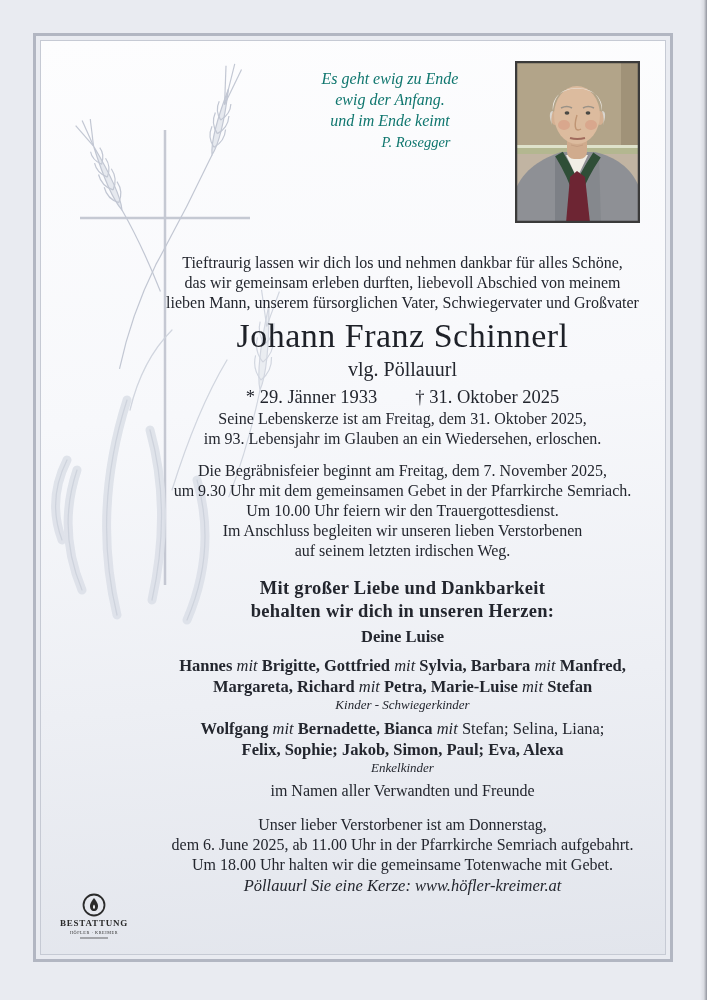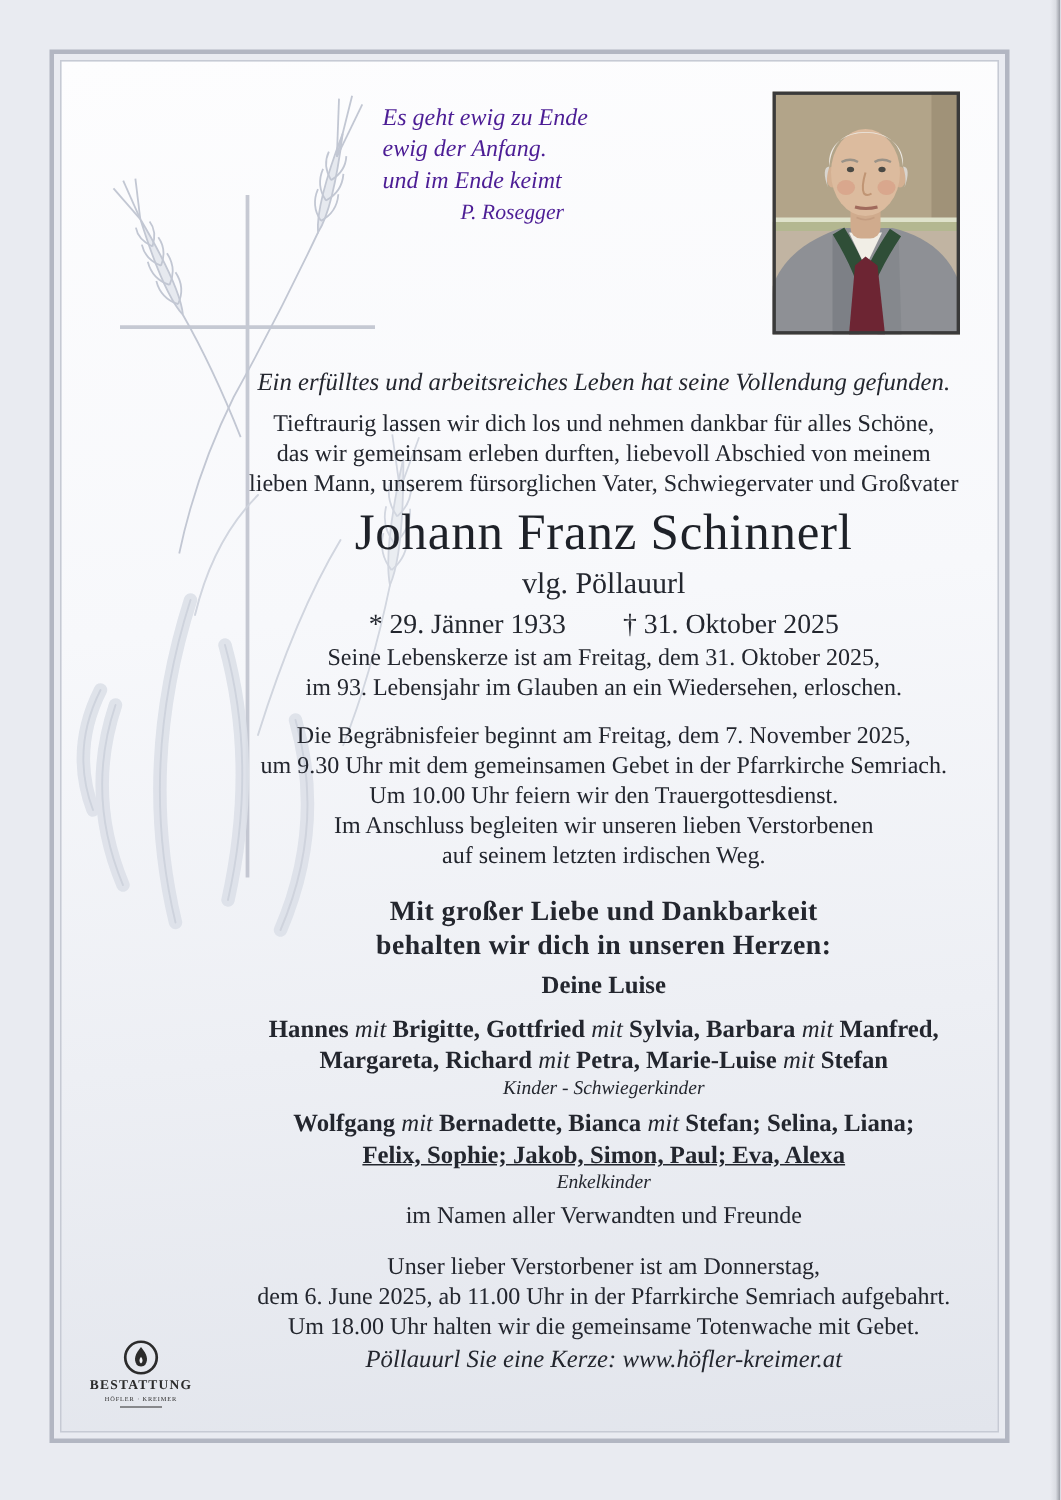--- a/index.html
+++ b/index.html
@@ -5,22 +5,22 @@
   html,body{margin:0;padding:0;}
   body{width:707px;height:1000px;background:#dfe2e9;font-family:"Liberation Serif",serif;}
   .page{position:relative;width:707px;height:1000px;background:#e9ebf1;overflow:hidden;}
   .edge-shadow{position:absolute;right:0;top:0;width:7px;height:100%;
     background:linear-gradient(90deg,rgba(40,44,56,0) 0%,rgba(40,44,56,.08) 55%,rgba(40,44,56,.45) 100%);}
   .frame-outer{position:absolute;left:33px;top:33px;right:34px;bottom:38px;border:3px solid #b2b6c2;}
   .frame-inner{position:absolute;left:4px;top:4px;right:4px;bottom:4px;border:1px solid #c6cad4;
     background:linear-gradient(175deg,#fdfdfe 0%,#f7f8fb 40%,#edeff4 70%,#e2e5ec 100%);}
   .watermark{position:absolute;left:22px;top:60px;pointer-events:none;}
   .photo{position:absolute;left:515px;top:61px;width:125px;height:162px;}
-  .quote{position:absolute;left:255px;top:68px;width:270px;
-    font-style:italic;font-size:16px;line-height:21px;color:#4c1d95;}
+  .quote{position:absolute;left:255px;top:68px;width:270px;text-align:center;
+    font-style:italic;font-size:16px;line-height:21px;color:#0f766e;}
   .quote-author{font-size:14.5px;margin-top:1px;text-indent:52px;}
   .content{position:absolute;left:130px;top:245px;width:545px;text-align:center;color:#23262e;}
   .ml{white-space:pre-line;}
   .lead{font-style:italic;font-size:16.5px;line-height:20px;}
   .body-text{font-size:16px;line-height:20px;}
   .farewell{margin-top:8px;}
   .salutation{margin-top:8px;font-size:16px;line-height:20px;}
   .deceased-name{margin-top:4px;font-size:34px;line-height:38px;letter-spacing:.5px;color:#1e2128;}
   .vulgo{margin-top:2px;font-size:20px;line-height:25px;}
   .dates{margin-top:4px;font-size:18.5px;line-height:23px;}
@@ -157,42 +157,41 @@
   </svg>
 
   <div class="quote">
     <div>Es geht ewig zu Ende</div>
     <div>ewig der Anfang.</div>
     <div>und im Ende keimt</div>
     <div class="quote-author">P. Rosegger</div>
   </div>
 
   <div class="content">
-    <div class="lead">Ein erfülltes und arbeitsreiches Leben hat seine Vollendung gefunden.</div>
     <div class="body-text farewell ml">Tieftraurig lassen wir dich los und nehmen dankbar für alles Schöne,
 das wir gemeinsam erleben durften, liebevoll Abschied von meinem
 lieben Mann, unserem fürsorglichen Vater, Schwiegervater und Großvater</div>
     <div class="deceased-name">Johann Franz Schinnerl</div>
     <div class="vulgo">vlg. Pöllauurl</div>
     <div class="dates">
       <span class="birth">* 29. Jänner 1933</span><span>† 31. Oktober 2025</span>
     </div>
     <div class="body-text passing ml">Seine Lebenskerze ist am Freitag, dem 31. Oktober 2025,
 im 93. Lebensjahr im Glauben an ein Wiedersehen, erloschen.</div>
     <div class="body-text funeral ml">Die Begräbnisfeier beginnt am Freitag, dem 7. November 2025,
 um 9.30 Uhr mit dem gemeinsamen Gebet in der Pfarrkirche Semriach.
 Um 10.00 Uhr feiern wir den Trauergottesdienst.
 Im Anschluss begleiten wir unseren lieben Verstorbenen
 auf seinem letzten irdischen Weg.</div>
     <div class="heading-bold ml">Mit großer Liebe und Dankbarkeit
 behalten wir dich in unseren Herzen:</div>
     <div class="widow">Deine Luise</div>
     <div class="family-lines"><span style="font-weight: bold;">Hannes</span><span style="font-style: italic;"> mit </span><span style="font-weight: bold;">Brigitte, Gottfried</span><span style="font-style: italic;"> mit </span><span style="font-weight: bold;">Sylvia, Barbara</span><span style="font-style: italic;"> mit </span><span style="font-weight: bold;">Manfred,</span><br><span style="font-weight: bold;">Margareta, Richard</span><span style="font-style: italic;"> mit </span><span style="font-weight: bold;">Petra, Marie-Luise</span><span style="font-style: italic;"> mit </span><span style="font-weight: bold;">Stefan</span></div>
     <div class="caption">Kinder - Schwiegerkinder</div>
-    <div class="family-lines2"><span style="font-weight: bold;">Wolfgang</span><span style="font-style: italic;"> mit </span><span style="font-weight: bold;">Bernadette, Bianca</span><span style="font-style: italic;"> mit </span><span style="font-weight: bold;">Stefan; Selina, Liana;</span><br><span style="font-weight: bold; text-decoration: underline;">Felix, Sophie; Jakob, Simon, Paul; Eva, Alexa</span></div>
+    <div class="family-lines2"><span style="font-weight: bold;">Wolfgang</span><span style="font-style: italic;"> mit </span><span style="font-weight: bold;">Bernadette, Bianca</span><span style="font-style: italic;"> mit </span><span style="font-weight: normal;">Stefan; Selina, Liana;</span><br><span style="font-weight: bold;">Felix, Sophie; Jakob, Simon, Paul; Eva, Alexa</span></div>
     <div class="caption">Enkelkinder</div>
     <div class="closing">im Namen aller Verwandten und Freunde</div>
     <div class="wake ml">Unser lieber Verstorbener ist am Donnerstag,
 dem 6. June 2025, ab 11.00 Uhr in der Pfarrkirche Semriach aufgebahrt.
 Um 18.00 Uhr halten wir die gemeinsame Totenwache mit Gebet.</div>
     <div class="candle">Pöllauurl Sie eine Kerze: www.höfler-kreimer.at</div>
   </div>
 
   <svg class="logo" width="72" height="54" viewBox="0 0 72 54">
     <circle cx="36" cy="13" r="10.5" fill="none" stroke="#2b2b2b" stroke-width="1.8"></circle>

